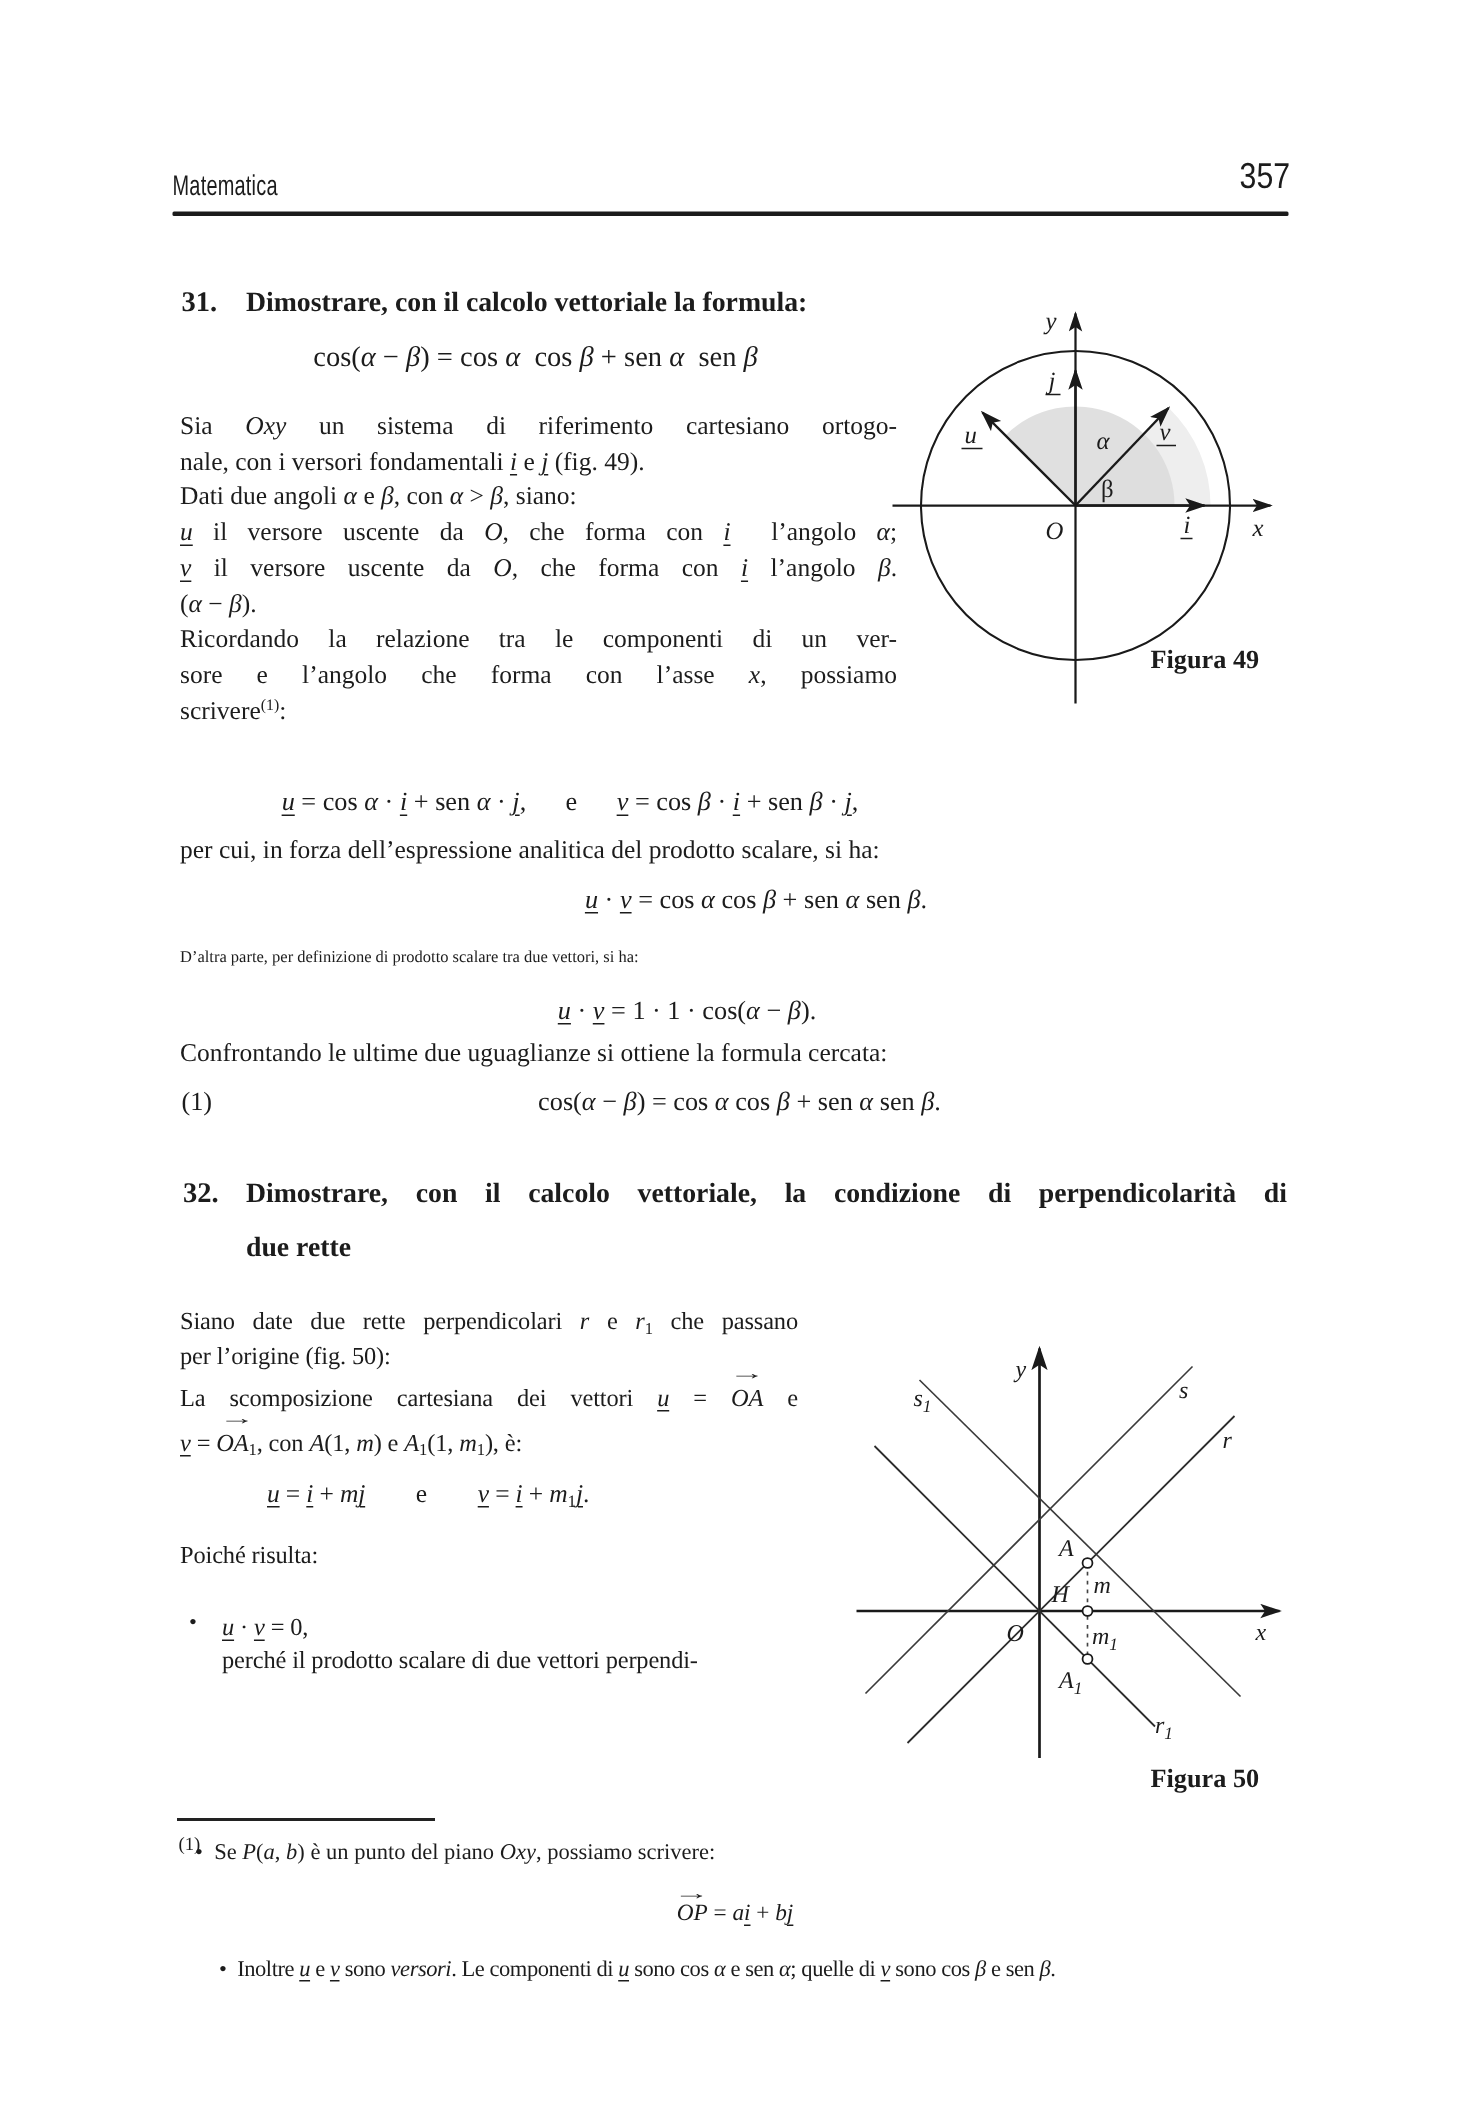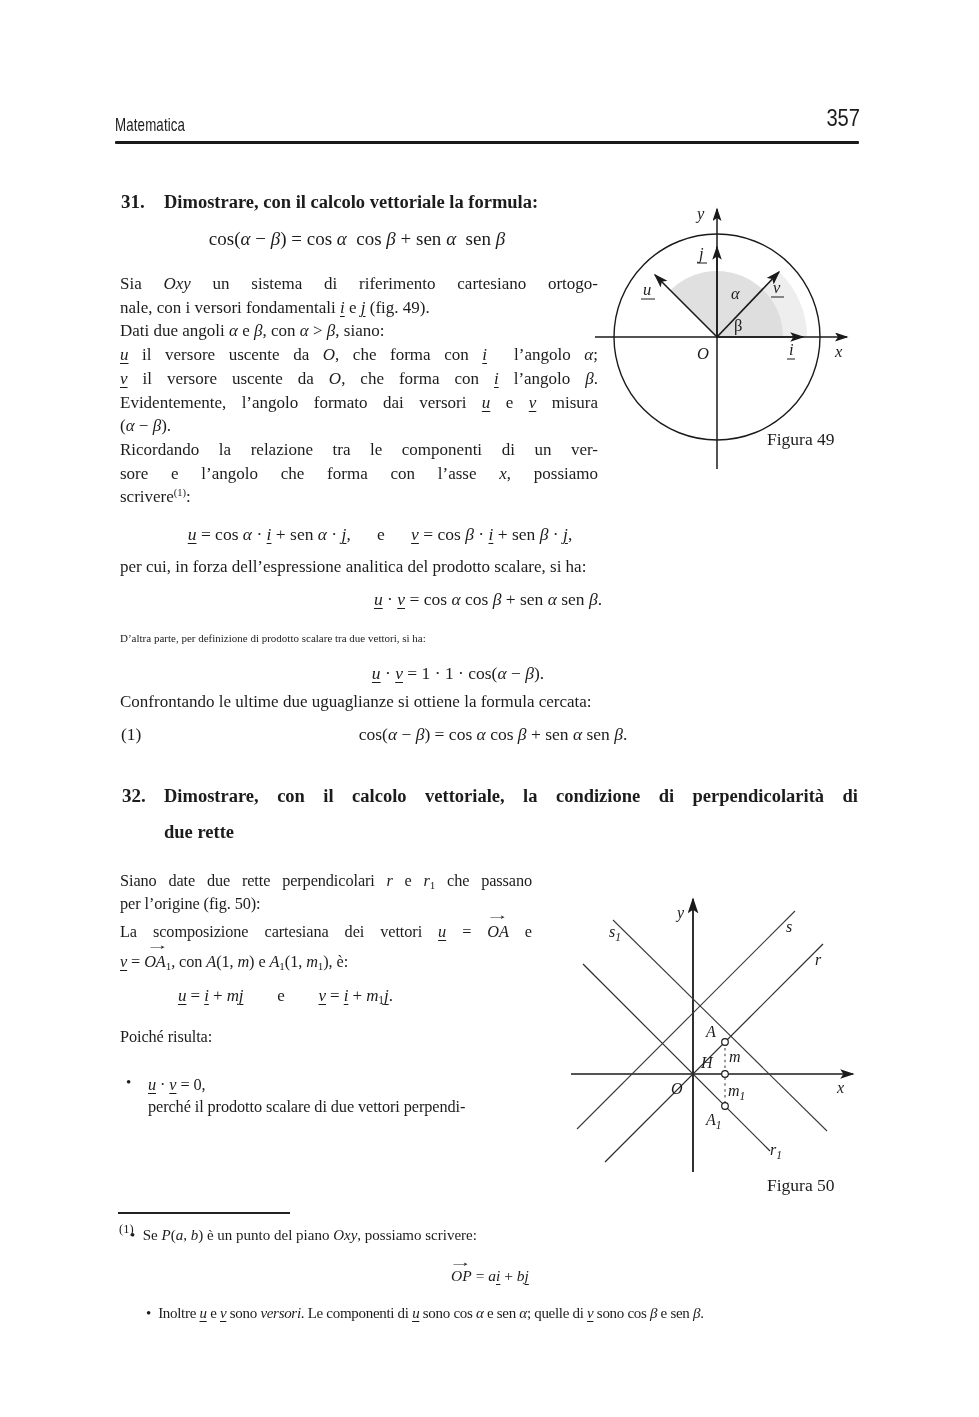--- a/index.html
+++ b/index.html
@@ -21,21 +21,21 @@
   .probtitle{font-weight:bold;font-size:18.5px;}
   .oarr{position:relative;display:inline-block;}
   .oarr .arr{
     position:absolute;left:50%;top:-0.88em;transform:translateX(-50%) scaleX(2.0);
     font-size:12px;font-style:normal;line-height:1;letter-spacing:0;
   }
   .runhead{font-family:"Liberation Sans", sans-serif;font-size:19px;display:inline-block;
     transform:scaleX(0.70);transform-origin:left bottom;letter-spacing:0.2px;}
   .pagenum{font-family:"Liberation Sans", sans-serif;font-size:24px;display:inline-block;
     transform:scaleX(0.84);transform-origin:right bottom;}
-  .caption{font-weight:normal;font-size:17.5px;white-space:nowrap;}
+  .caption{font-weight:bold;font-size:17.5px;white-space:nowrap;}
   .fn{font-size:15px;white-space:nowrap;}
   svg text{font-family:"Liberation Serif", serif;font-size:16.5px;font-style:italic;fill:#1c1c1c;}
   svg .fsub{font-size:11.5px;}
   svg .upright{font-style:normal;}
 </style>
 </head>
 <body>
 
 <div class="abs" style="left:115px;top:114px;text-decoration:underline;">
   <span class="runhead">Matematica</span>
@@ -49,30 +49,29 @@
 <div class="abs probtitle" style="left:164px;top:192px;">Dimostrare, con il calcolo vettoriale la formula:</div>
 
 <div class="abs eq" style="left:120px;top:228px;width:474px;font-size:19px;">cos(<i>α</i> − <i>β</i>) = cos <i>α</i>&nbsp; cos <i>β</i> + sen <i>α</i>&nbsp; sen <i>β</i></div>
 
 <div class="abs p31body">
   <div class="bl just">Sia <i>Oxy</i> un sistema di riferimento cartesiano ortogo-</div>
   <div class="bl">nale, con i versori fondamentali <u>i</u> e <u>j</u> (fig. 49).</div>
   <div class="bl">Dati due angoli <i>α</i> e <i>β</i>, con <i>α</i> &gt; <i>β</i>, siano:</div>
   <div class="bl just"><u>u</u> il versore uscente da <i>O</i>, che forma con <u>i</u>&nbsp; l’angolo <i>α</i>;</div>
   <div class="bl just"><u>v</u> il versore uscente da <i>O</i>, che forma con <u>i</u> l’angolo <i>β</i>.</div>
-  <div class="bl just">Evidentemente, l’angolo formato dai versori <u>u</u> e <u>v</u> misura</div>
   <div class="bl">(<i>α</i> − <i>β</i>).</div>
   <div class="bl just">Ricordando la relazione tra le componenti di un ver-</div>
   <div class="bl just">sore e l’angolo che forma con l’asse <i>x</i>, possiamo</div>
   <div class="bl">scrivere<sup>(1)</sup>:</div>
 </div>
 
 <div class="abs eq" style="left:130px;top:524px;width:500px;"><u>u</u> = cos <i>α</i> · <u>i</u> + sen <i>α</i> · <u>j</u>,  e  <u>v</u> = cos <i>β</i> · <u>i</u> + sen <i>β</i> · <u>j</u>,</div>
 <div class="abs bl" style="left:120px;top:557px;font-size:17px;">per cui, in forza dell’espressione analitica del prodotto scalare, si ha:</div>
-<div class="abs eq" style="left:138px;top:589px;width:700px;"><u>u</u> · <u>v</u> = cos <i>α</i> cos <i>β</i> + sen <i>α</i> sen <i>β</i>.</div>
+<div class="abs eq" style="left:154px;top:589px;width:700px;"><u>u</u> · <u>v</u> = cos <i>α</i> cos <i>β</i> + sen <i>α</i> sen <i>β</i>.</div>
 <div class="abs bl" style="left:120px;top:632px;font-size:11px;">D’altra parte, per definizione di prodotto scalare tra due vettori, si ha:</div>
 <div class="abs eq" style="left:108px;top:663px;width:700px;"><u>u</u> · <u>v</u> = 1 · 1 · cos(<i>α</i> − <i>β</i>).</div>
 <div class="abs bl" style="left:120px;top:692px;font-size:17px;">Confrontando le ultime due uguaglianze si ottiene la formula cercata:</div>
 <div class="abs" style="left:121px;top:724px;font-size:17.5px;">(1)</div>
 <div class="abs eq" style="left:143px;top:724px;width:700px;">cos(<i>α</i> − <i>β</i>) = cos <i>α</i> cos <i>β</i> + sen <i>α</i> sen <i>β</i>.</div>
 
 <svg class="abs" style="left:585px;top:185px;" width="300" height="292" viewBox="0 0 300 292">
   <defs>
     <marker id="ah" markerWidth="10" markerHeight="8" refX="8" refY="3" orient="auto">
       <path d="M0,0 L9,3 L0,6 L2,3 Z" fill="#1a1a1a"></path>

